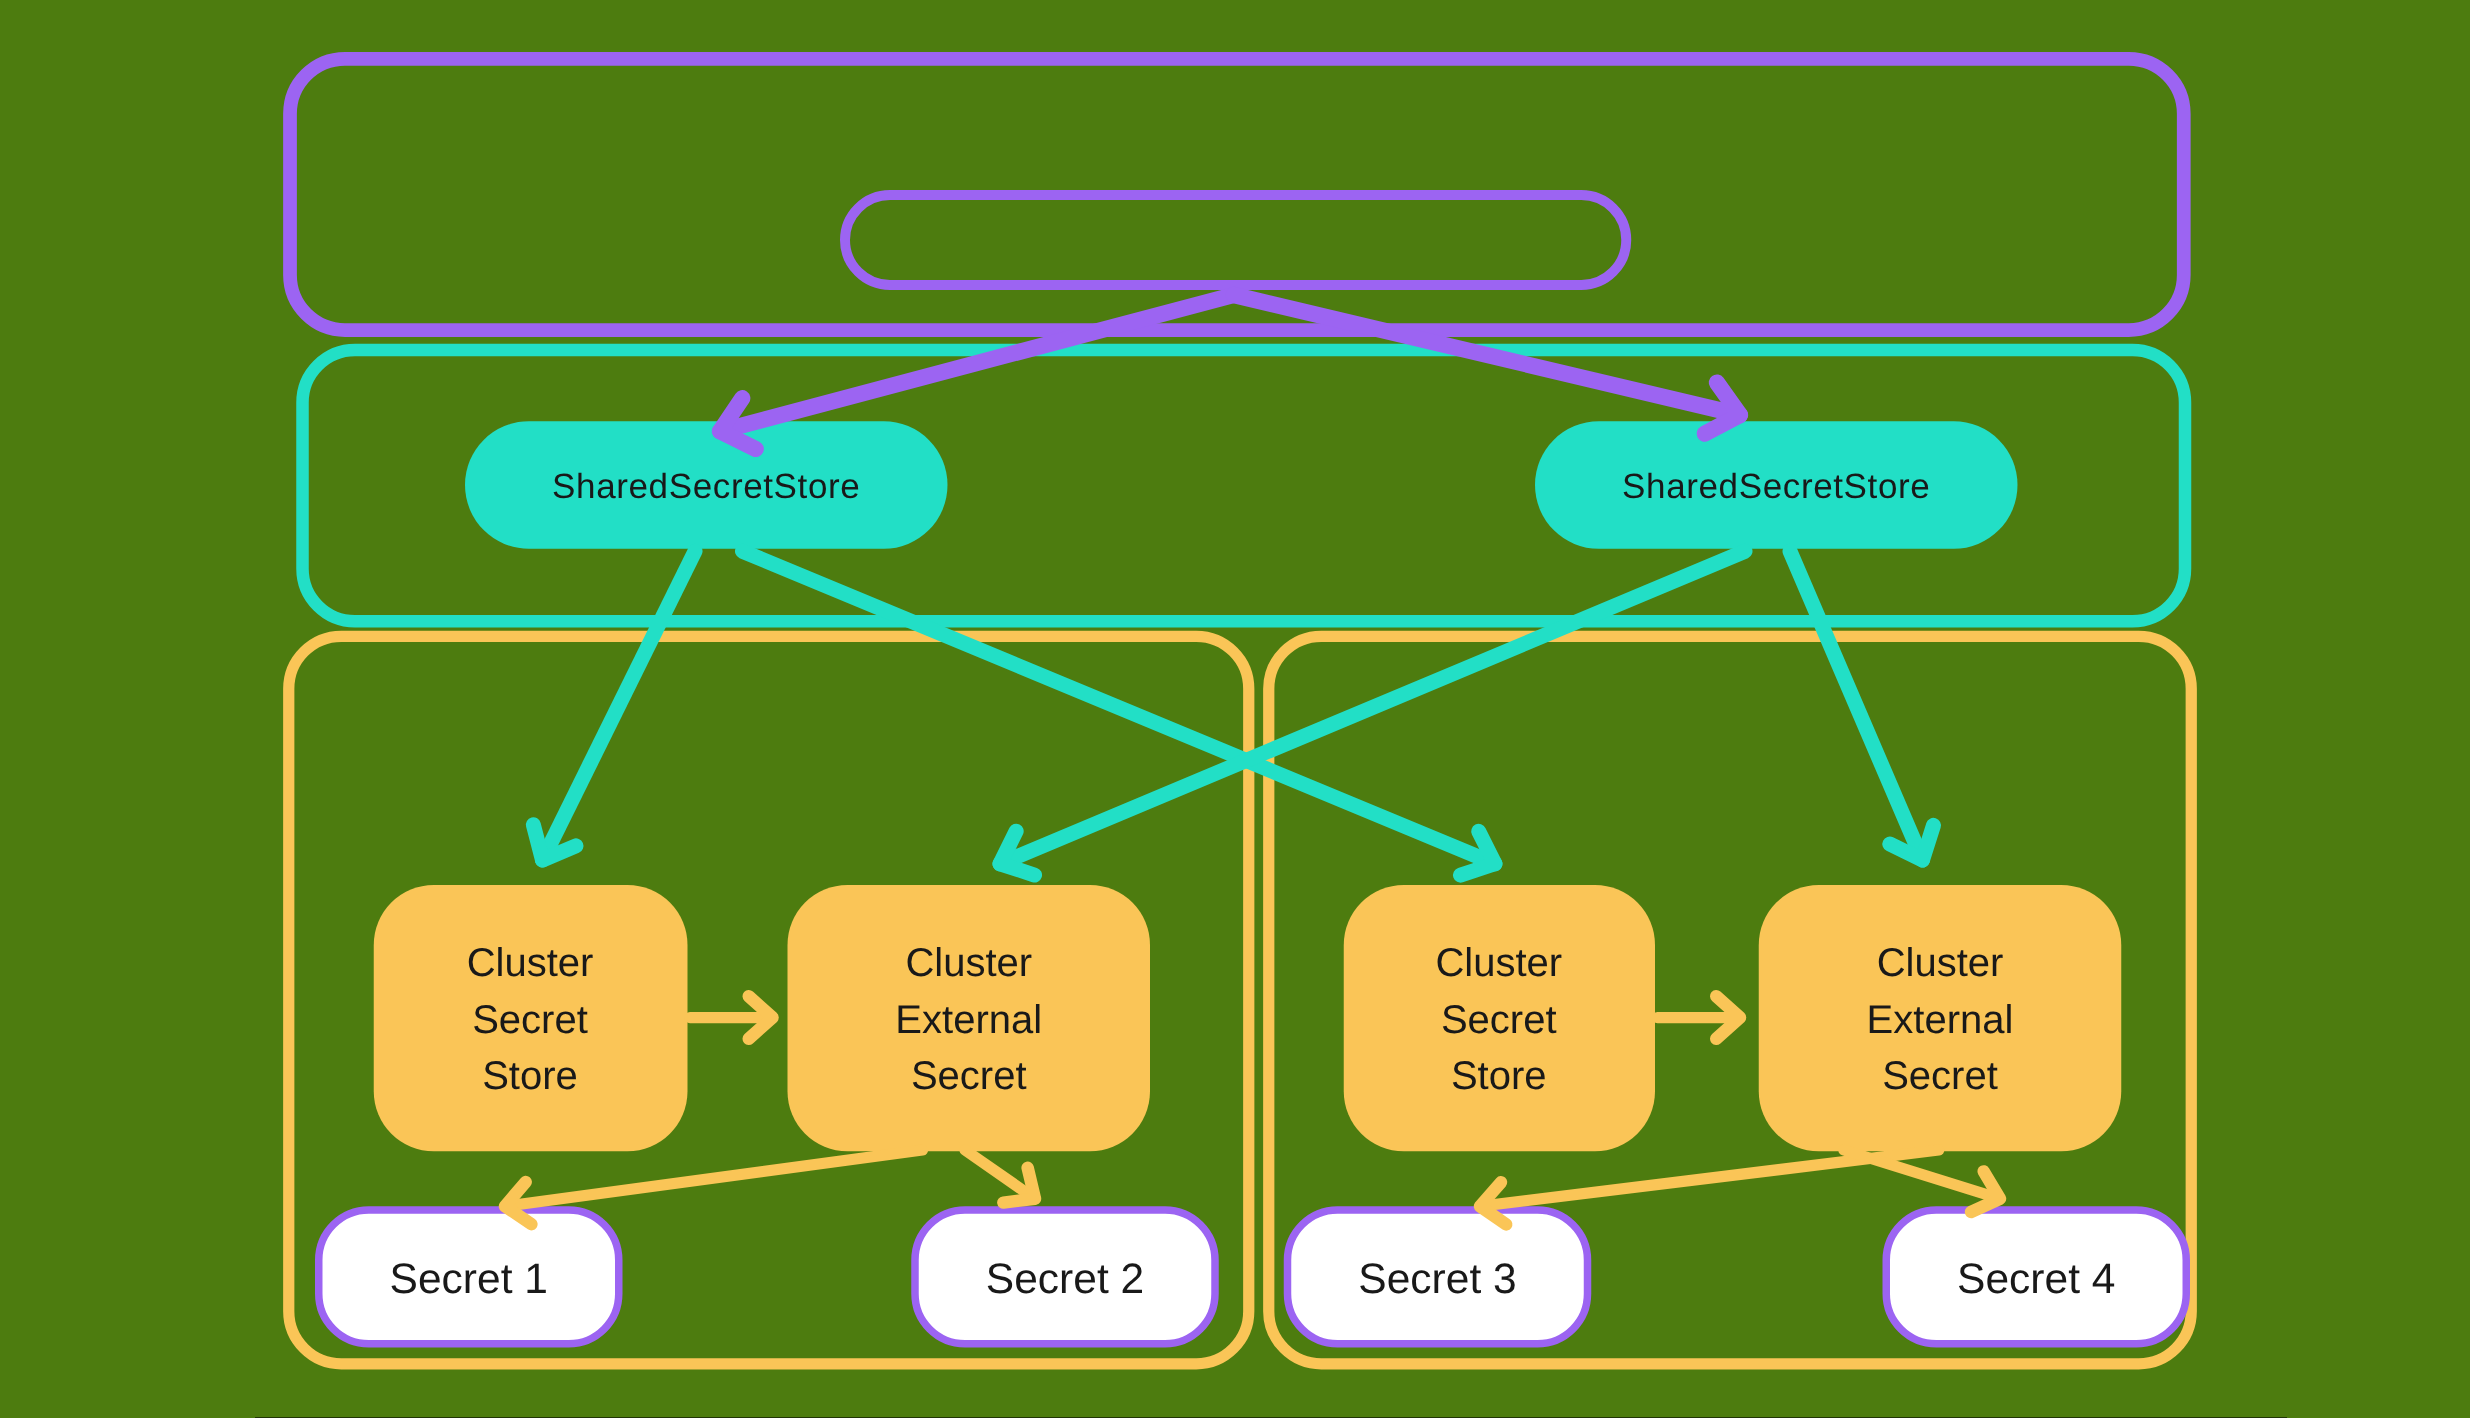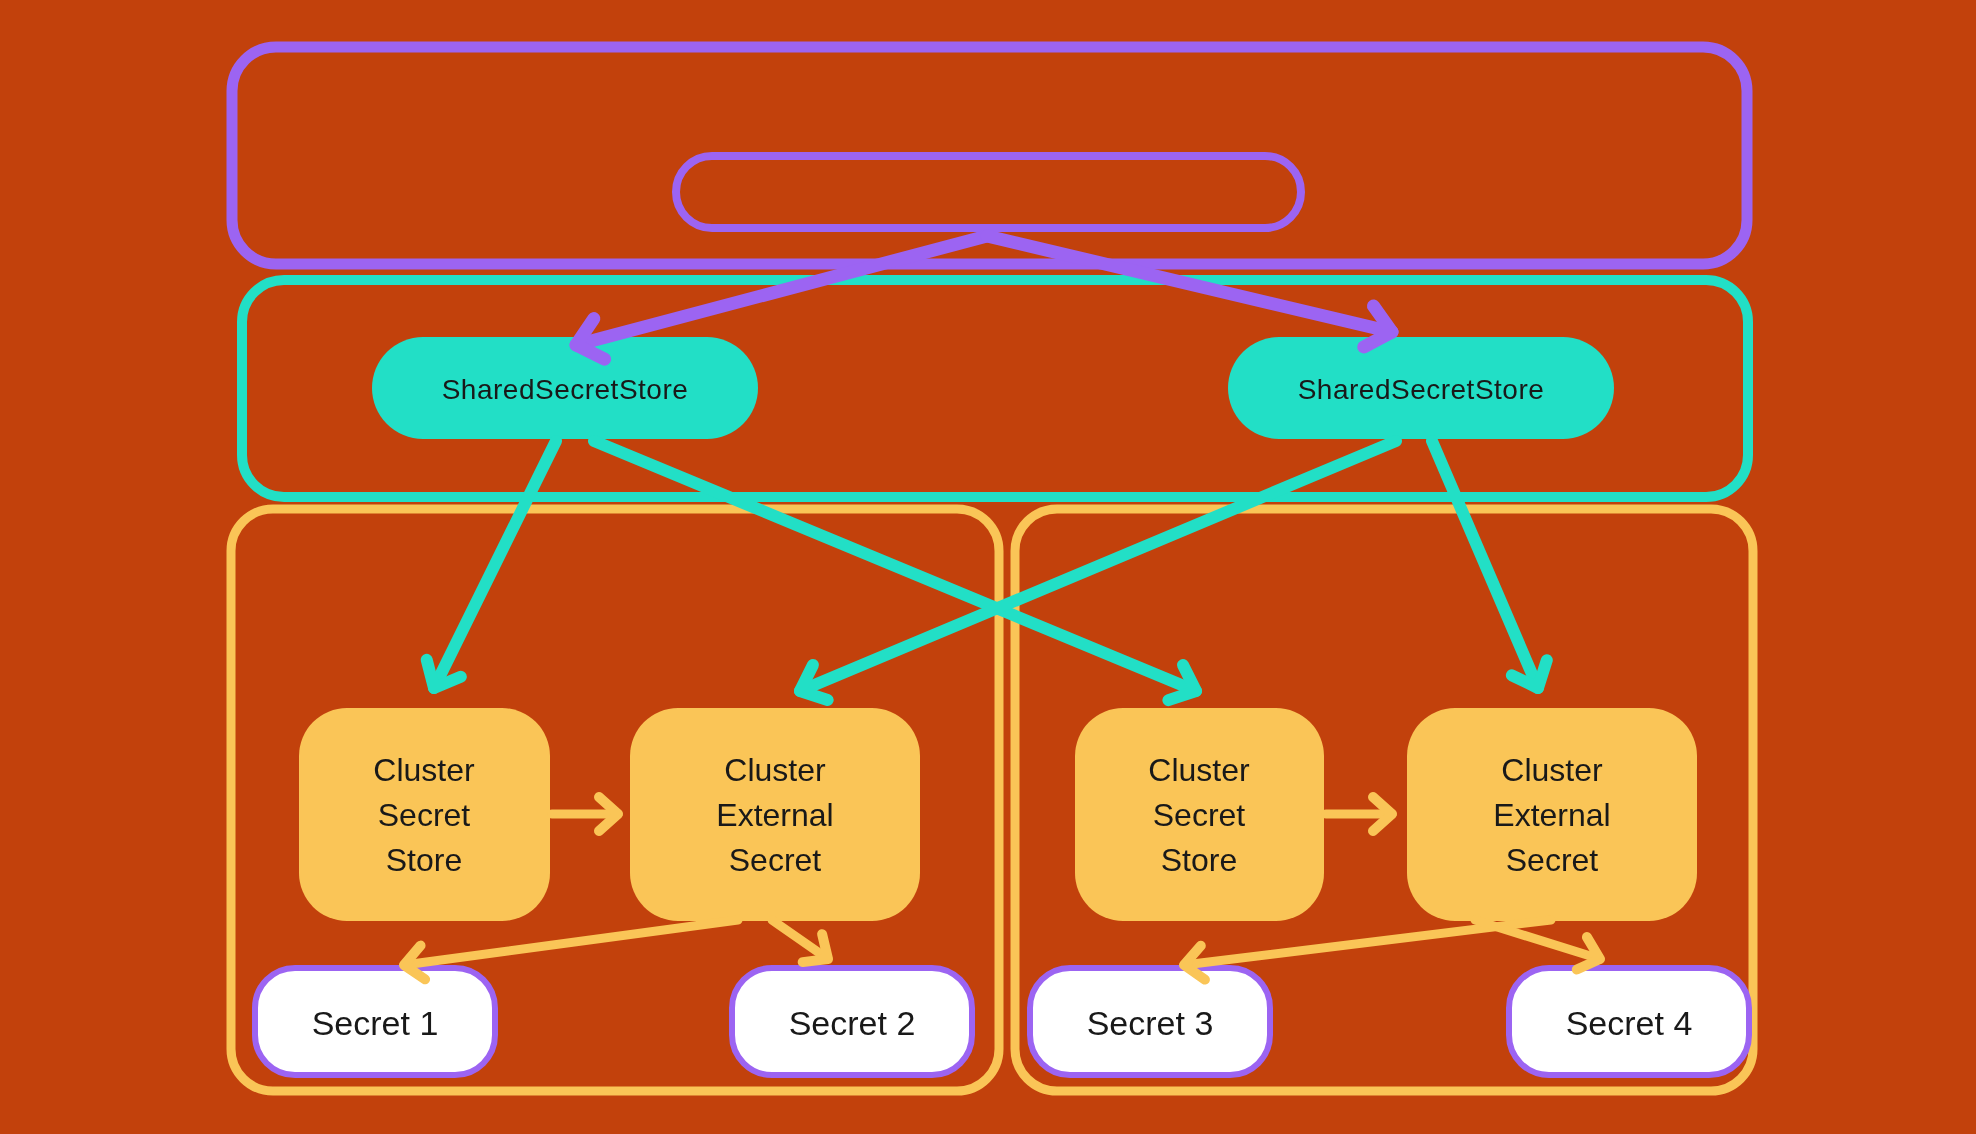--- a/index.html
+++ b/index.html
@@ -1,16 +1,16 @@
 <!DOCTYPE html>
 <html><head>
 <meta charset="utf-8">
 <style>
   html, body { margin: 0; padding: 0; background: #000; }
-  .stage { width: 1976px; height: 1134px; background: #c2410c; overflow: hidden; }
+  .stage { width: 1976px; height: 1134px; background: #4d7c0f; overflow: hidden; }
   svg { display: block; }
   text {
     font-family: "Liberation Sans", "DejaVu Sans", sans-serif;
     text-anchor: middle;
     font-weight: 400;
   }
   .lbl-store  { font-size: 28px; letter-spacing: 0.5px; }
   .lbl-node   { font-size: 32px; }
   .lbl-secret { font-size: 34px; }
 </style>

